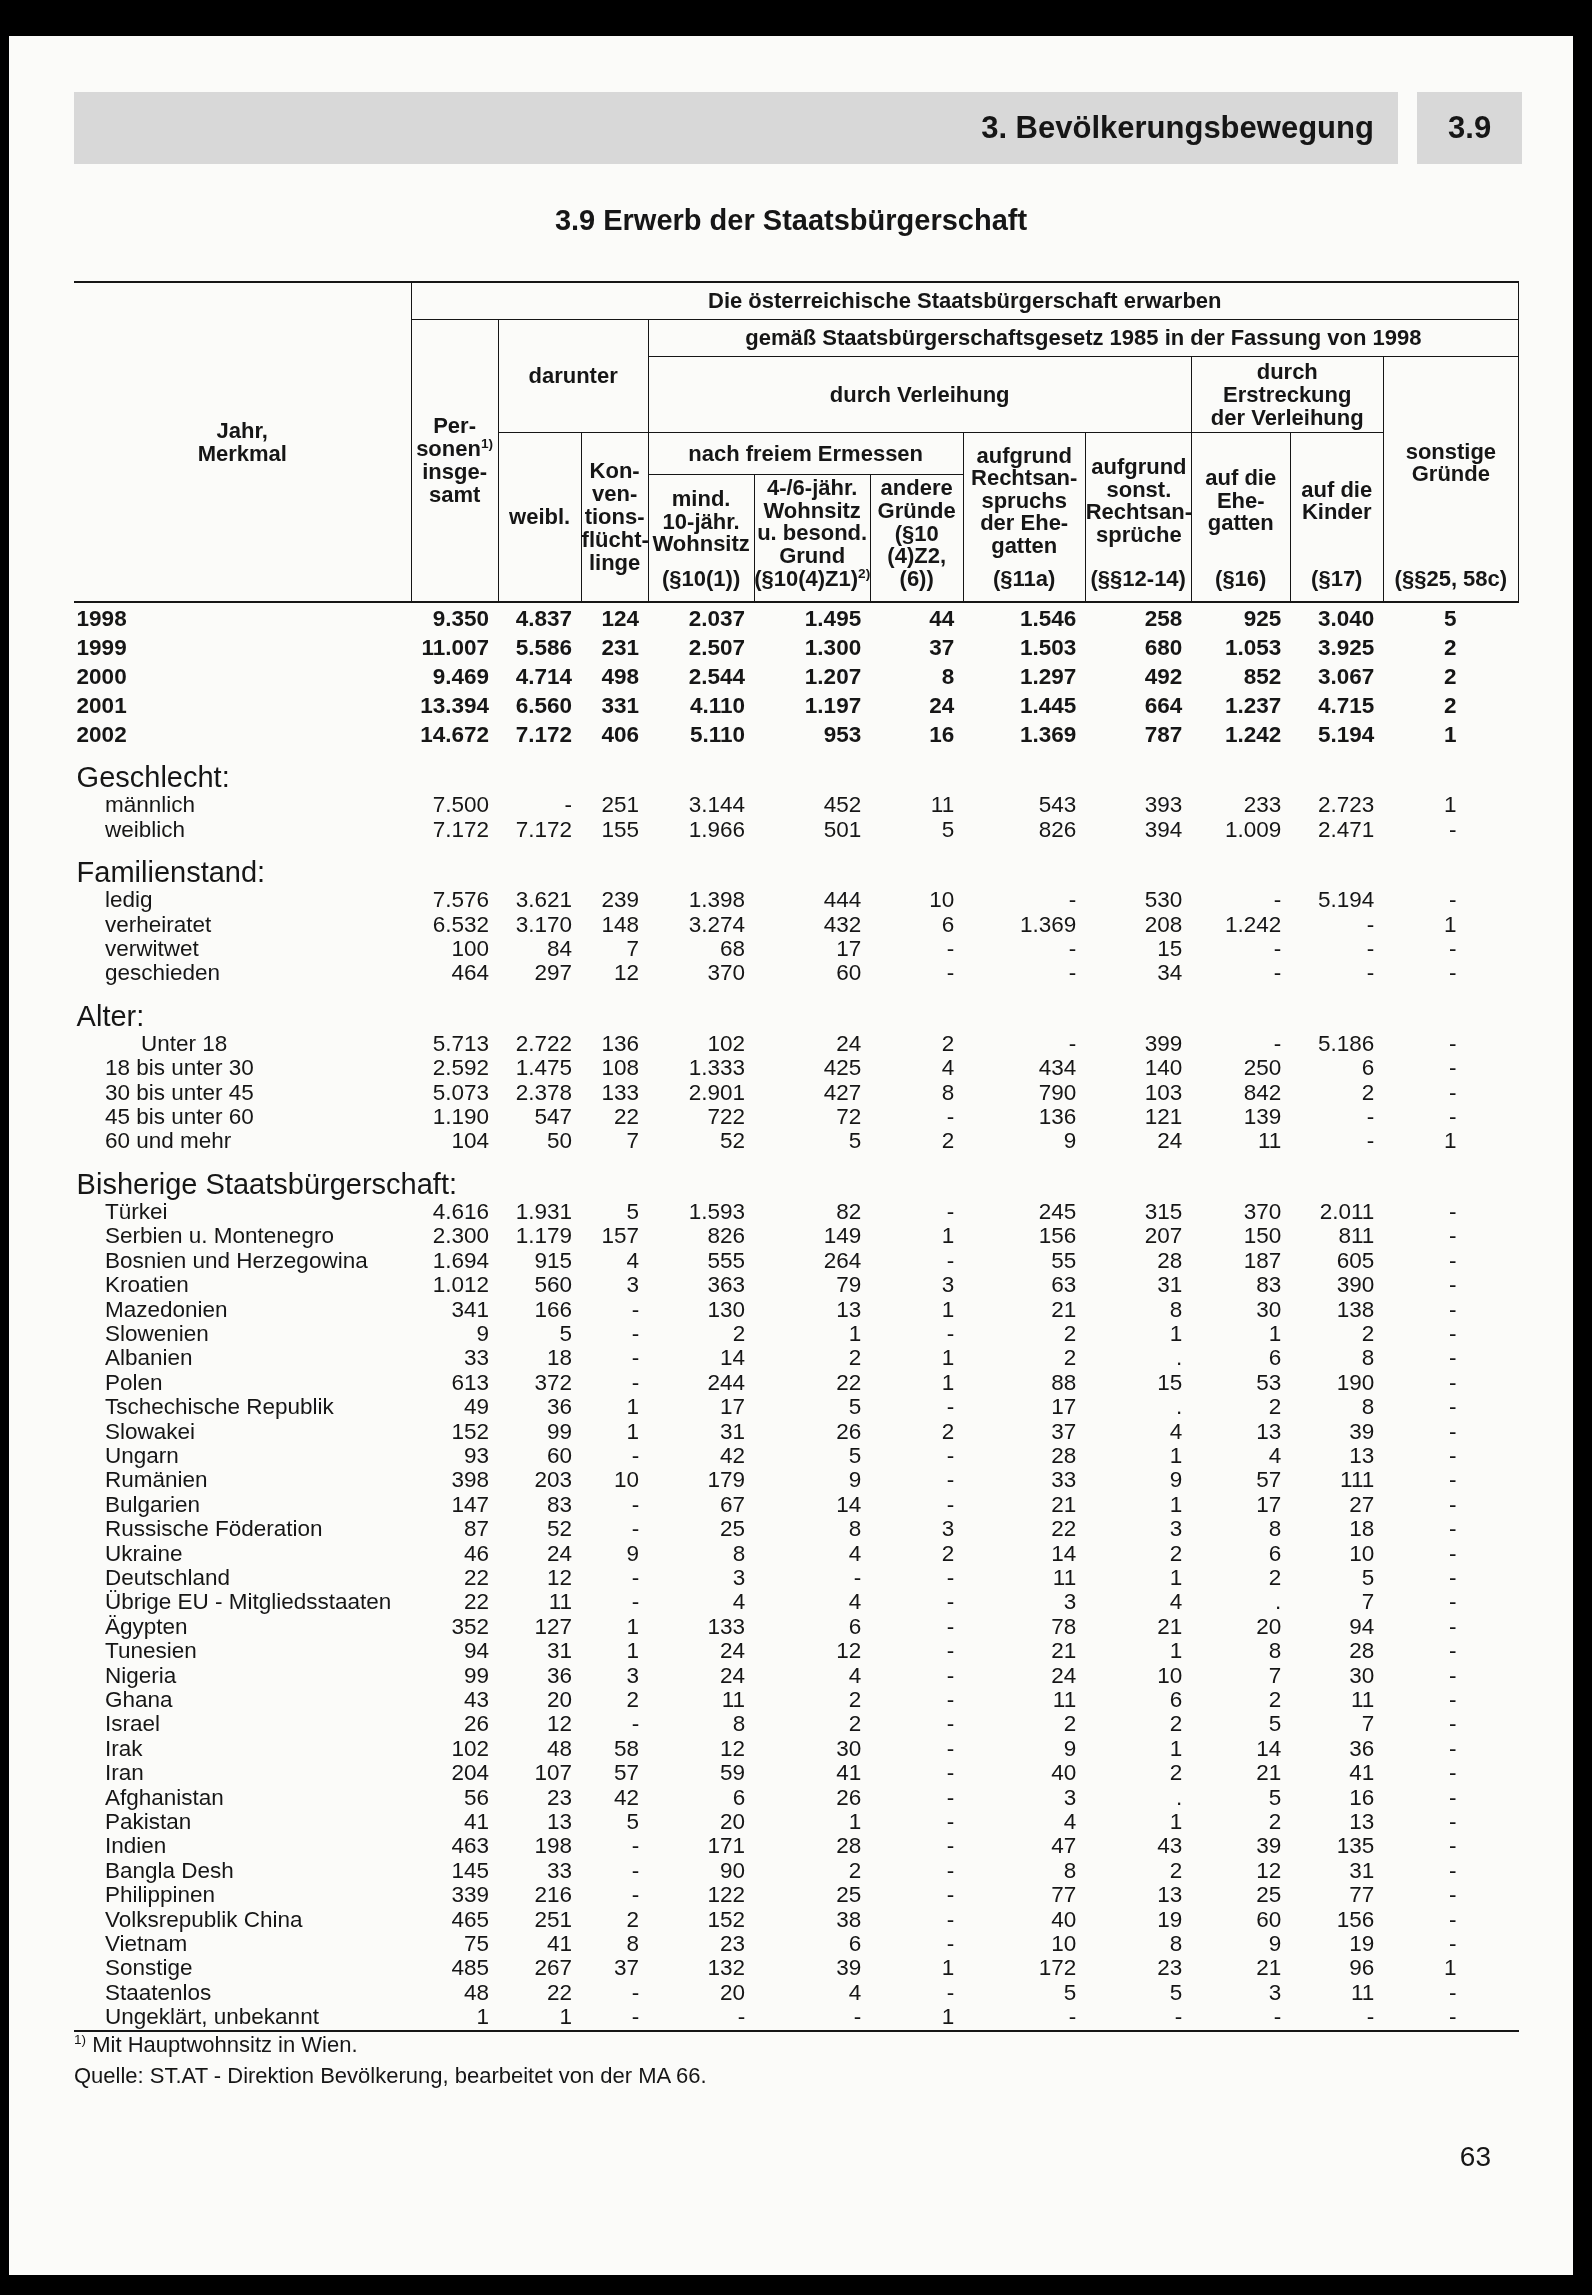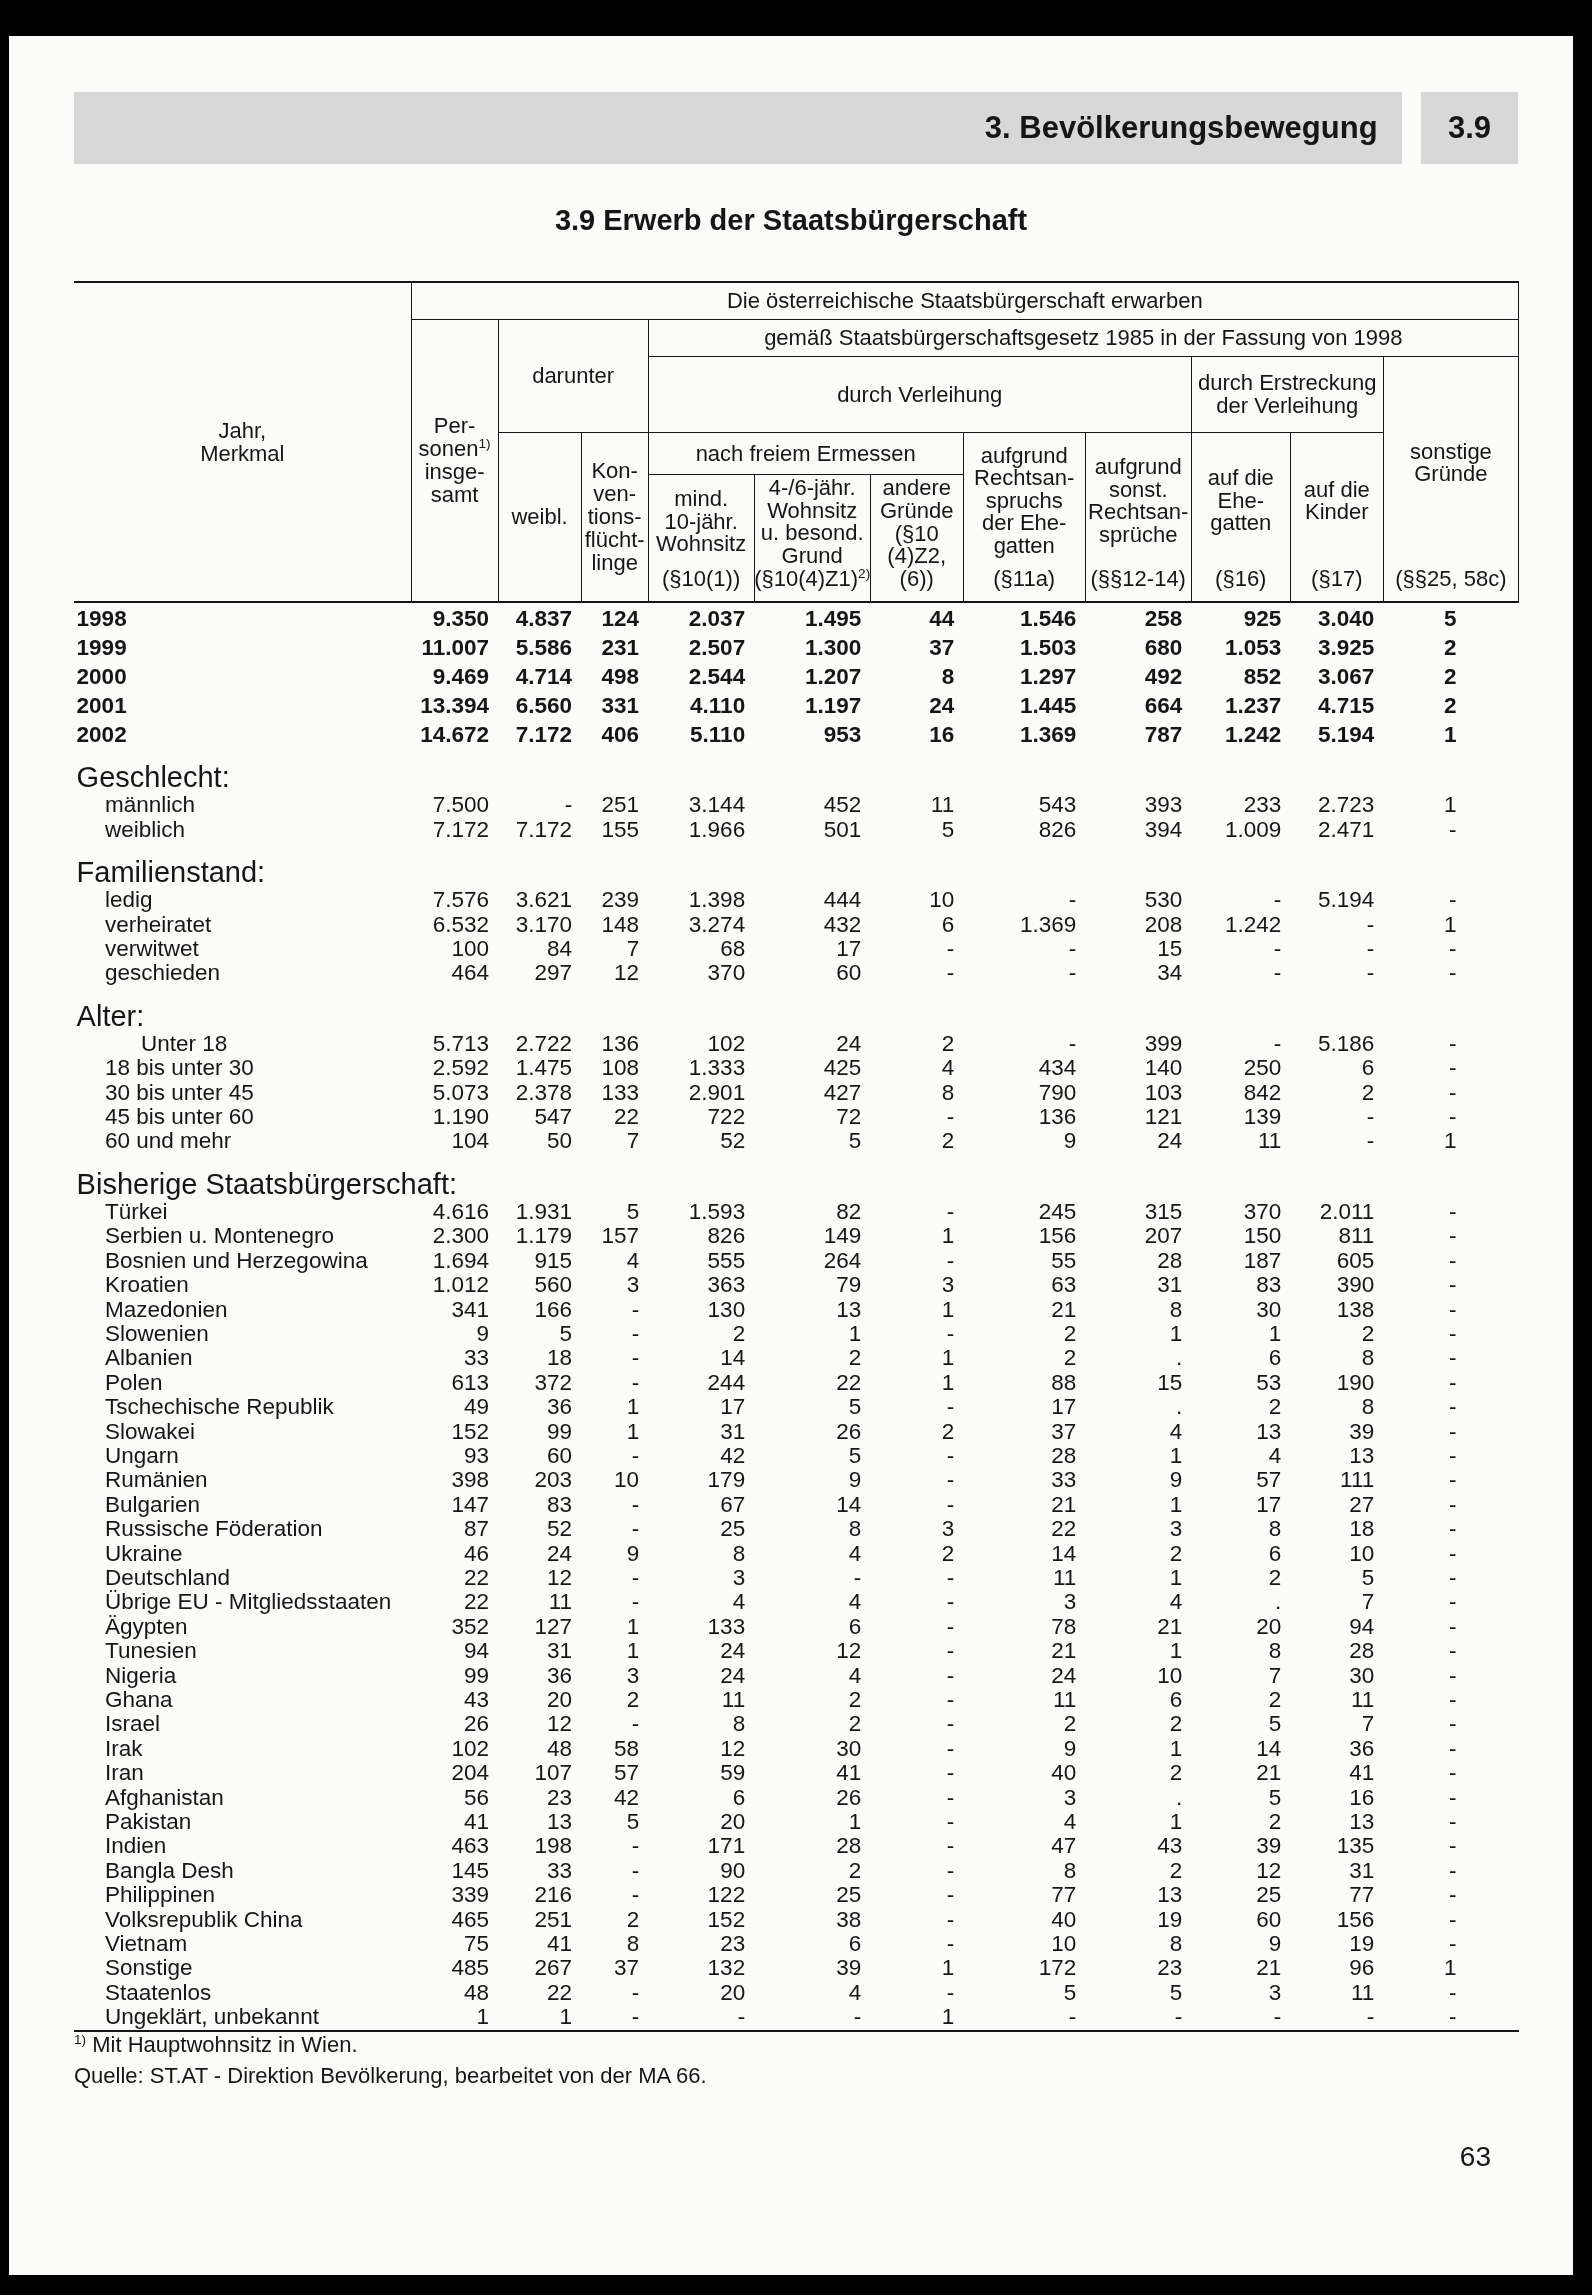--- a/index.html
+++ b/index.html
@@ -16,37 +16,37 @@
 
   .page { position:absolute; top:36px; left:9px; width:1564px; height:2239px; background:#fbfbf9; }
 
   .chapter-band { position:absolute; top:56px; left:65px; width:1448px; height:72px; display:flex; }
   .band-main {
     width:1328px; background:#d8d8d8; box-sizing:border-box;
     display:flex; align-items:center; justify-content:flex-end; padding-right:24.4px;
     font-size:31px; font-weight:700;
   }
   .band-box {
-    width:97px; margin-left:19px; background:#d8d8d8;
+    width:105px; margin-left:19px; background:#d8d8d8;
     display:flex; align-items:center; justify-content:center;
     font-size:31px; font-weight:700;
   }
 
   .table-title {
     position:absolute; top:168px; left:0; width:100%;
     text-align:center; font-size:29px; font-weight:700; margin:0;
   }
 
   table.main-table {
     position:absolute; top:245px; left:65px; width:1445px;
     border-collapse:collapse; table-layout:fixed;
     border-top:2.6px solid #161616;
   }
   thead th {
-    border:1.3px solid #161616; font-weight:400; padding:0;
+    border:1.3px solid #161616; font-weight:700; padding:0;
     vertical-align:middle; text-align:center;
     font-size:22px; line-height:23px;
   }
   thead .no-left { border-left:none; }
   .pre { white-space:pre-line; }
   sup { font-size:0.62em; vertical-align:super; line-height:0; }
 
   tr.hr1 { height:37px; } tr.hr2 { height:37px; } tr.hr3 { height:76px; }
   tr.hr4 { height:42px; } tr.hr5 { height:128px; }
 

